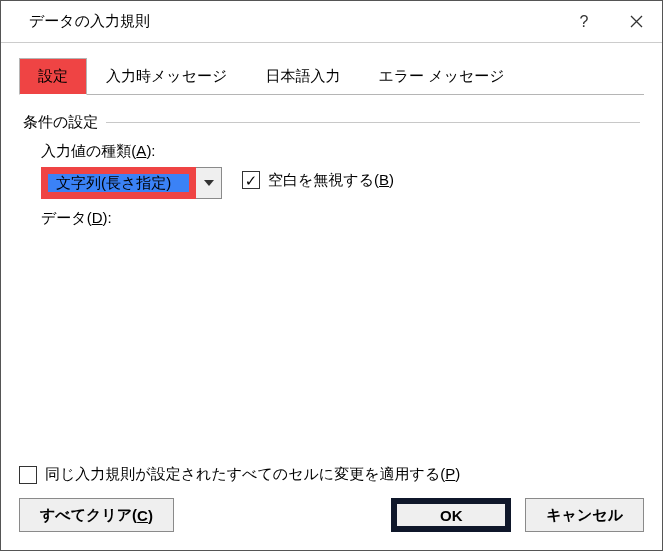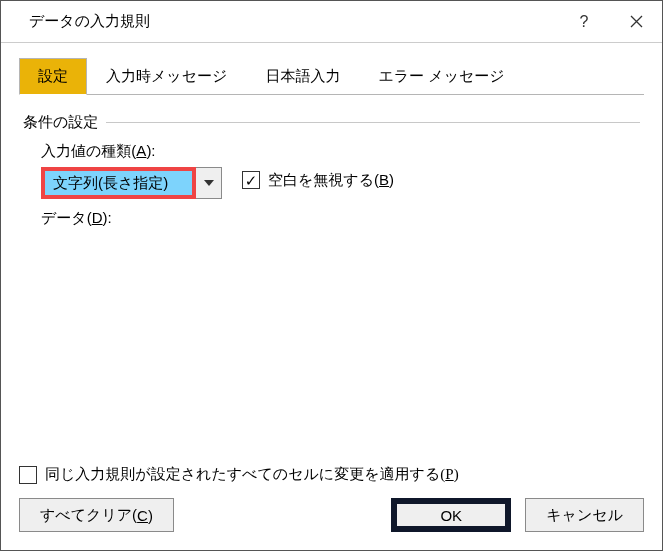--- a/index.html
+++ b/index.html
@@ -52,21 +52,21 @@
     border-bottom: none;
     margin-right: 0;
     position: relative;
     font-size: 15px;
     cursor: pointer;
   }
   .tab.active {
     border: 1px solid #b5b5b5;
     border-bottom: 1px solid #fff;
     margin-bottom: -1px;
-    background: #eab308;
+    background: #ef4444;
   }
 
   .group {
     margin-top: 18px;
     padding: 0 4px 0 4px;
   }
   .group-line {
     display: flex;
     align-items: center;
   }
@@ -76,27 +76,27 @@
   }
   .indent { padding-left: 18px; }
   .row { margin-top: 10px; display:flex; align-items:center; }
   .label { font-size: 15px; }
   .underline { text-decoration: underline; }
 
   .select-wrap {
     display:flex; align-items:stretch; margin-top:6px;
   }
   .select {
-    border:4px solid #ef4444;
+    border:7px solid #ef4444;
     height:32px;
     padding: 0 8px;
     display:flex; align-items:center;
     width: 155px;
     font-size:15px;
-    background:#7dd3fc;
+    background:#3b82f6;
   }
   .select-arrow {
     width: 26px; height:32px;
     border:1px solid #8a8a8a;
     border-left:none;
     background:#efefef;
     display:flex; align-items:center; justify-content:center;
   }
   .chev { width:0;height:0;border-left:5px solid transparent;border-right:5px solid transparent;border-top:6px solid #333; }
 
@@ -123,35 +123,36 @@
     flex:1;
     font-size:15px;
     font-family: inherit;
     outline:none;
   }
   .range-btn {
     width:26px;height:30px;border:1px solid #8a8a8a;border-left:none;
     background:#efefef;display:flex;align-items:center;justify-content:center;
   }
 
-  .apply-row { display:flex; align-items:center; margin-top: 4px; font-family: Liberation Serif, serif; }
+  .apply-row { display:flex; align-items:center; margin-top: 4px; }
 
   .footer {
     display:flex; align-items:center;
     padding: 14px 18px 18px 18px;
   }
   .btn {
     height:34px;
     border:1px solid #8a8a8a;
     background:#efefef;
     padding: 3px 20px;
     display:inline-flex;align-items:center;justify-content:center;
     font-size:15px;
     cursor:pointer;
     min-width: 110px;
+    font-weight: bold;
   }
   .btn.default { border:6px solid #0f172a; }
   .spacer { flex:1; }
 </style>
 </head>
 <body>
 
 <div class="dialog">
 
   <div class="titlebar">

